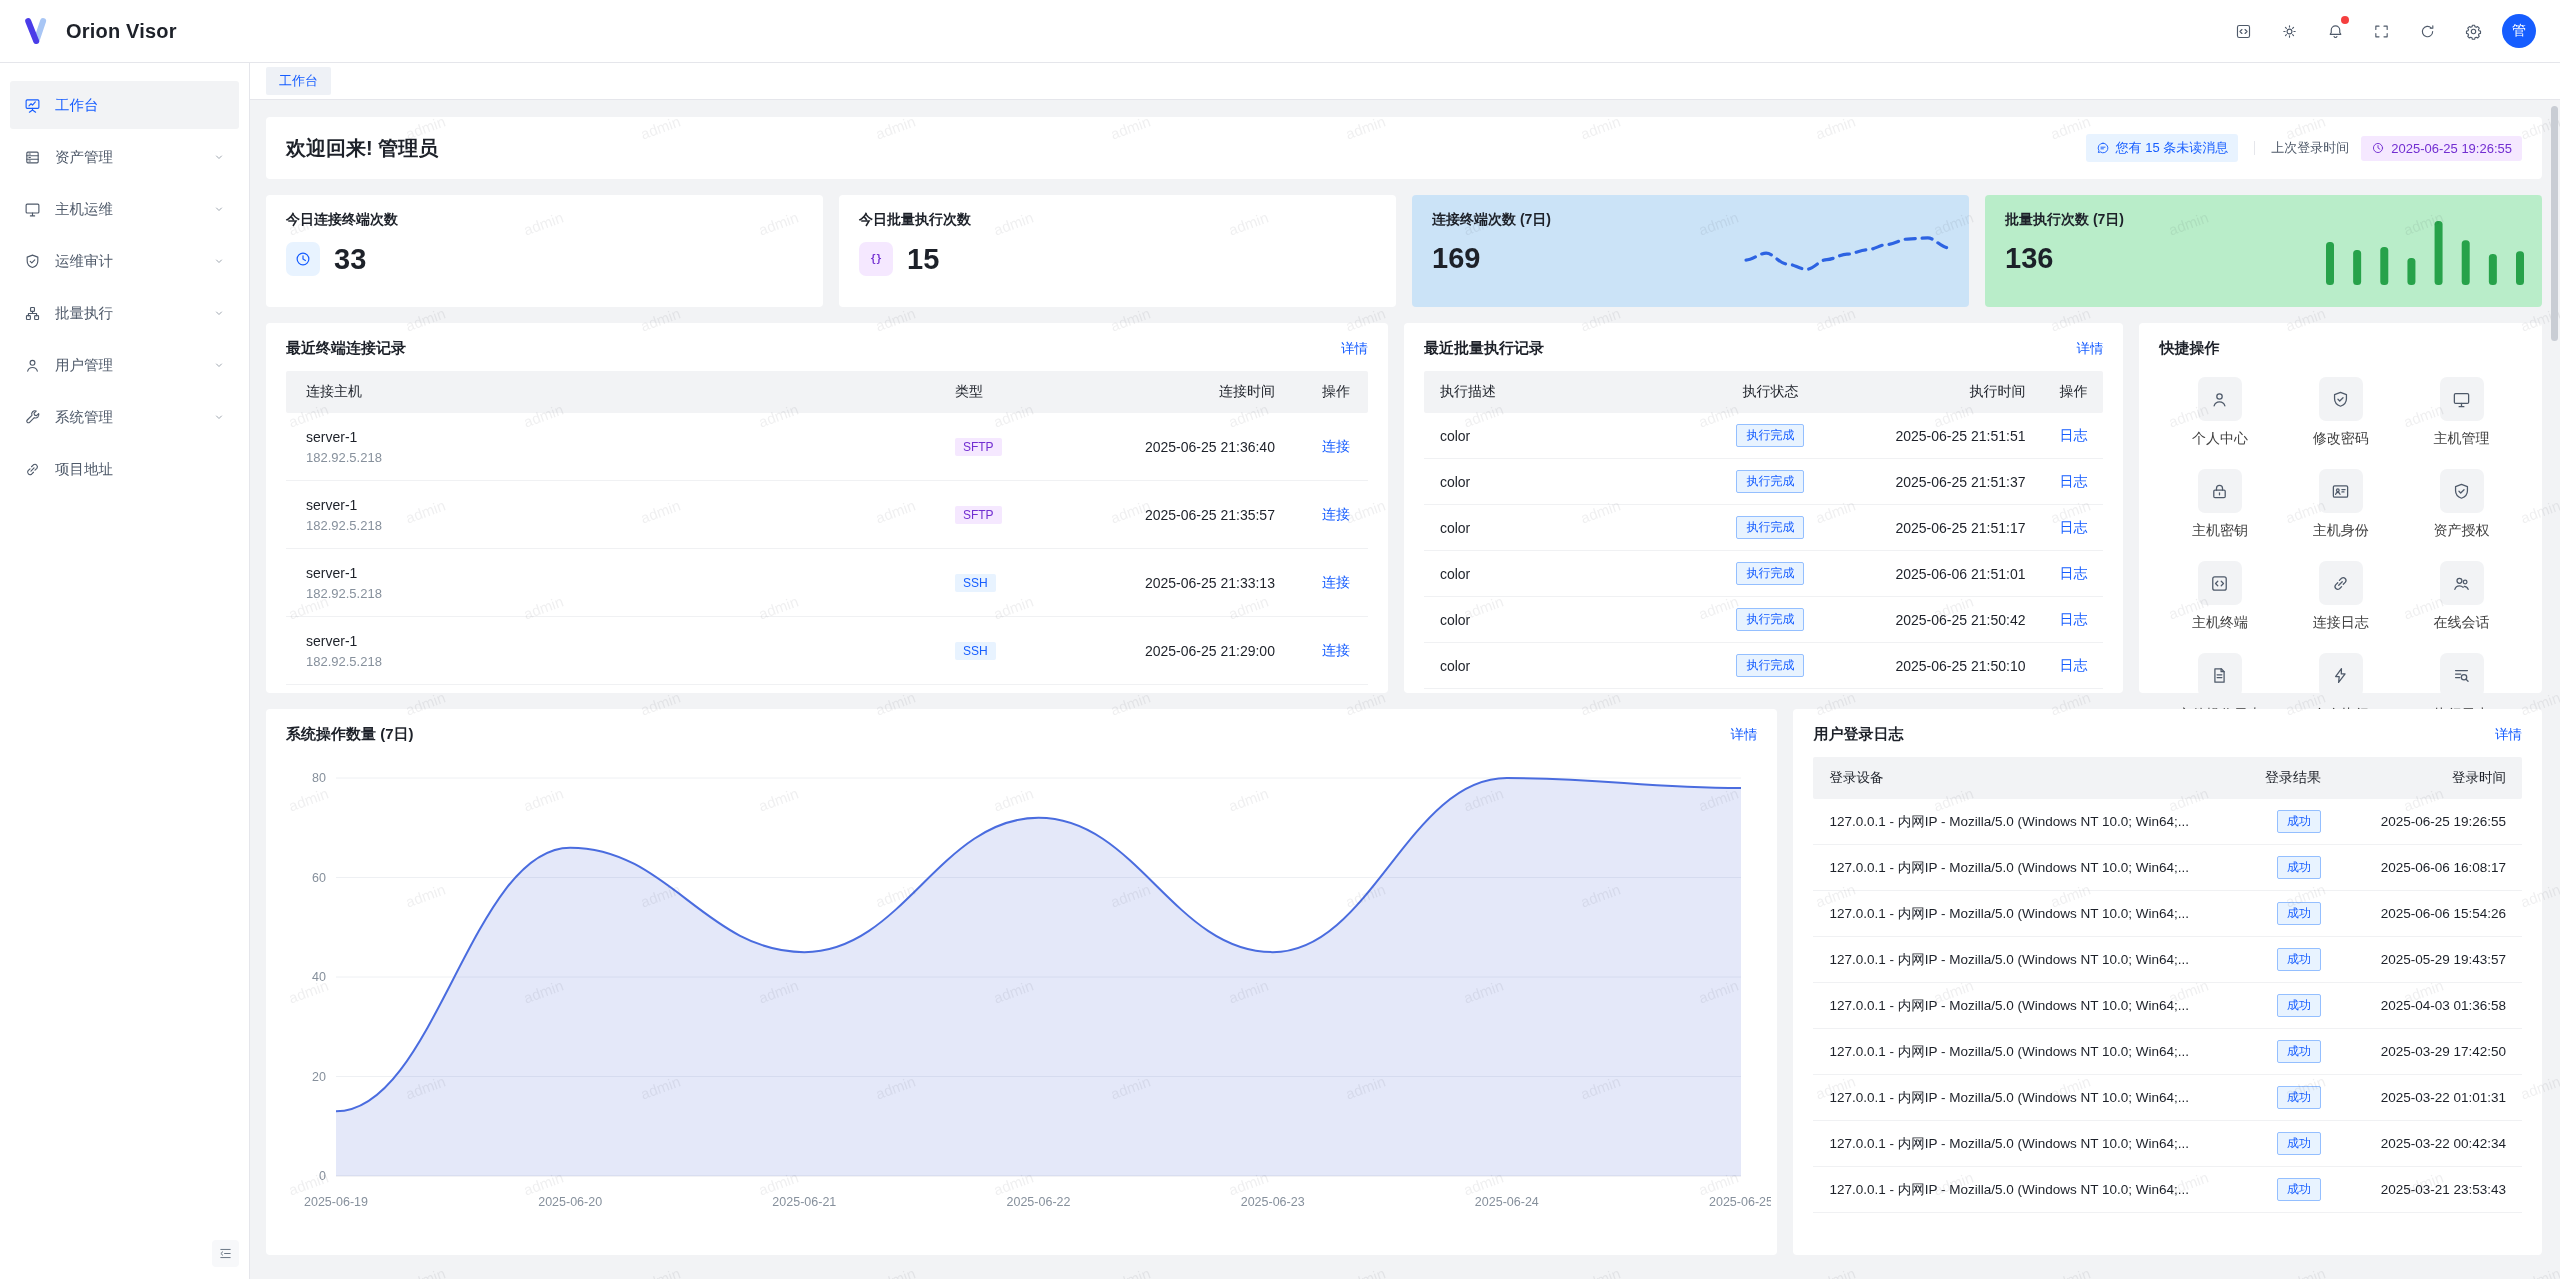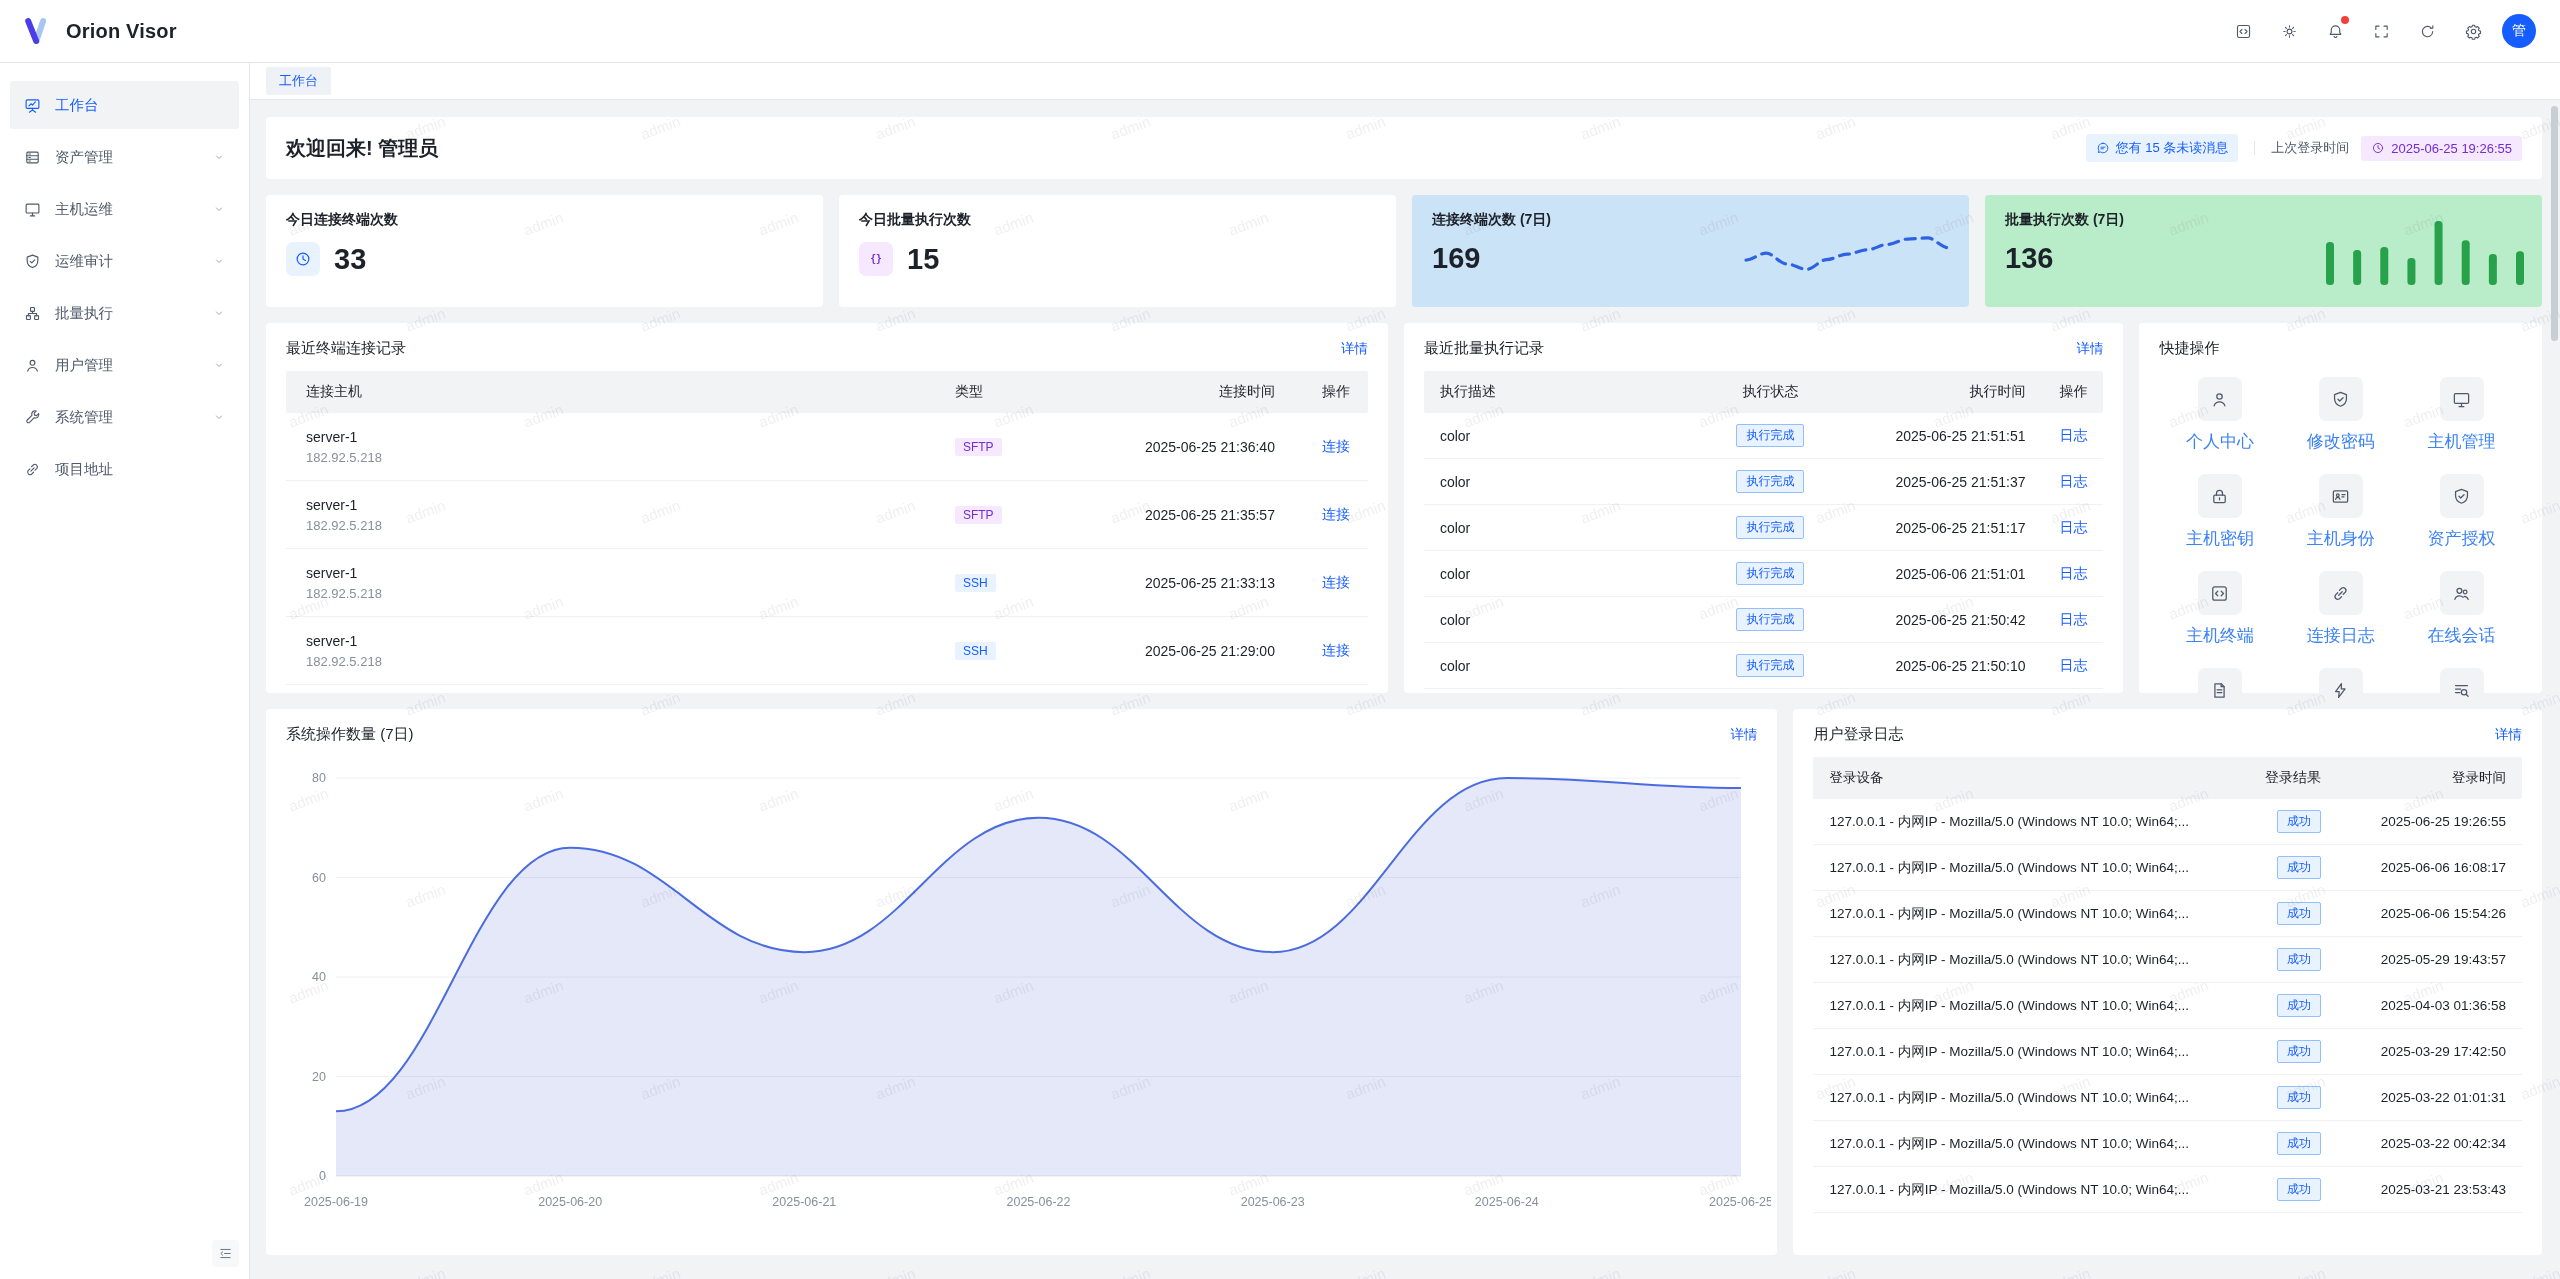--- a/index.html
+++ b/index.html
@@ -37,21 +37,21 @@
 
   
   .tabbar{position:absolute;top:63px;left:250px;right:0;height:37px;background:#fff;border-bottom:1px solid #e5e6eb;
           display:flex;align-items:center;padding-left:16px;z-index:20;box-sizing:border-box}
   .tab-tag{background:#eef1f6;color:#165dff;font-size:13px;padding:5px 13px;border-radius:2px;cursor:pointer}
 
   
   .main{position:absolute;top:101px;left:250px;right:0;bottom:0;padding:16px 18px 0 16px;box-sizing:border-box;overflow:hidden}
   .card{background:#fff;border-radius:4px;box-sizing:border-box}
   .card-head{display:flex;justify-content:space-between;align-items:center}
-  .card-title{font-size:15px;font-weight:400}
+  .card-title{font-size:15px;font-weight:700}
   .detail-link{font-size:13.5px;color:#165dff;cursor:pointer}
 
   .welcome{height:62px;display:flex;align-items:center;justify-content:space-between;padding:0 20px}
   .w-title{font-size:20px;font-weight:700}
   .w-right{display:flex;align-items:center}
   .tag{display:flex;align-items:center;gap:6px;font-size:13px;padding:5px 10px;border-radius:3px;cursor:pointer}
   .tag .icon{width:14px;height:14px}
   .tag.blue{background:#e8f3ff;color:#165dff}
   .tag.purple{background:#f5e8ff;color:#722ed1}
   .w-div{width:1px;height:14px;background:#e5e6eb;margin:0 16px}
@@ -93,21 +93,21 @@
   .badge{font-size:12px;padding:2px 8px;border-radius:2px;display:inline-block}
   .badge.sftp{background:#f5e8ff;color:#722ed1}
   .badge.ssh{background:#e8f3ff;color:#165dff}
   .badge.status{background:#e8f3ff;color:#165dff;border:1px solid #94bfff;padding:2px 9px}
   .link{color:#165dff;cursor:pointer}
 
   .quick-grid{display:grid;grid-template-columns:repeat(3,1fr);row-gap:21px;margin-top:19px}
   .q-item{display:flex;flex-direction:column;align-items:center;cursor:pointer}
   .q-icon{width:44px;height:44px;border-radius:7px;background:#f2f3f5;color:#4e5969;display:flex;align-items:center;justify-content:center}
   .q-icon .icon{width:19px;height:19px}
-  .q-lbl{font-size:17px;color:#3b82f6;margin-top:9px;white-space:nowrap}
+  .q-lbl{font-size:14px;color:#404040;margin-top:9px;white-space:nowrap}
 
   .bottom{display:flex;gap:16px;margin-top:16px;height:546px}
   .bottom .card{padding:16px 20px}
   .chart-card{flex:1520;position:relative;overflow:hidden}
   .login-card{flex:732}
   #ops-chart-wrap{margin-top:4px}
 
   .watermark-layer{position:absolute;inset:0;pointer-events:none;z-index:60;overflow:hidden}
   .wm{position:absolute;font-size:15px;color:rgba(29,33,41,.07);transform:rotate(-20deg);white-space:nowrap}
 

